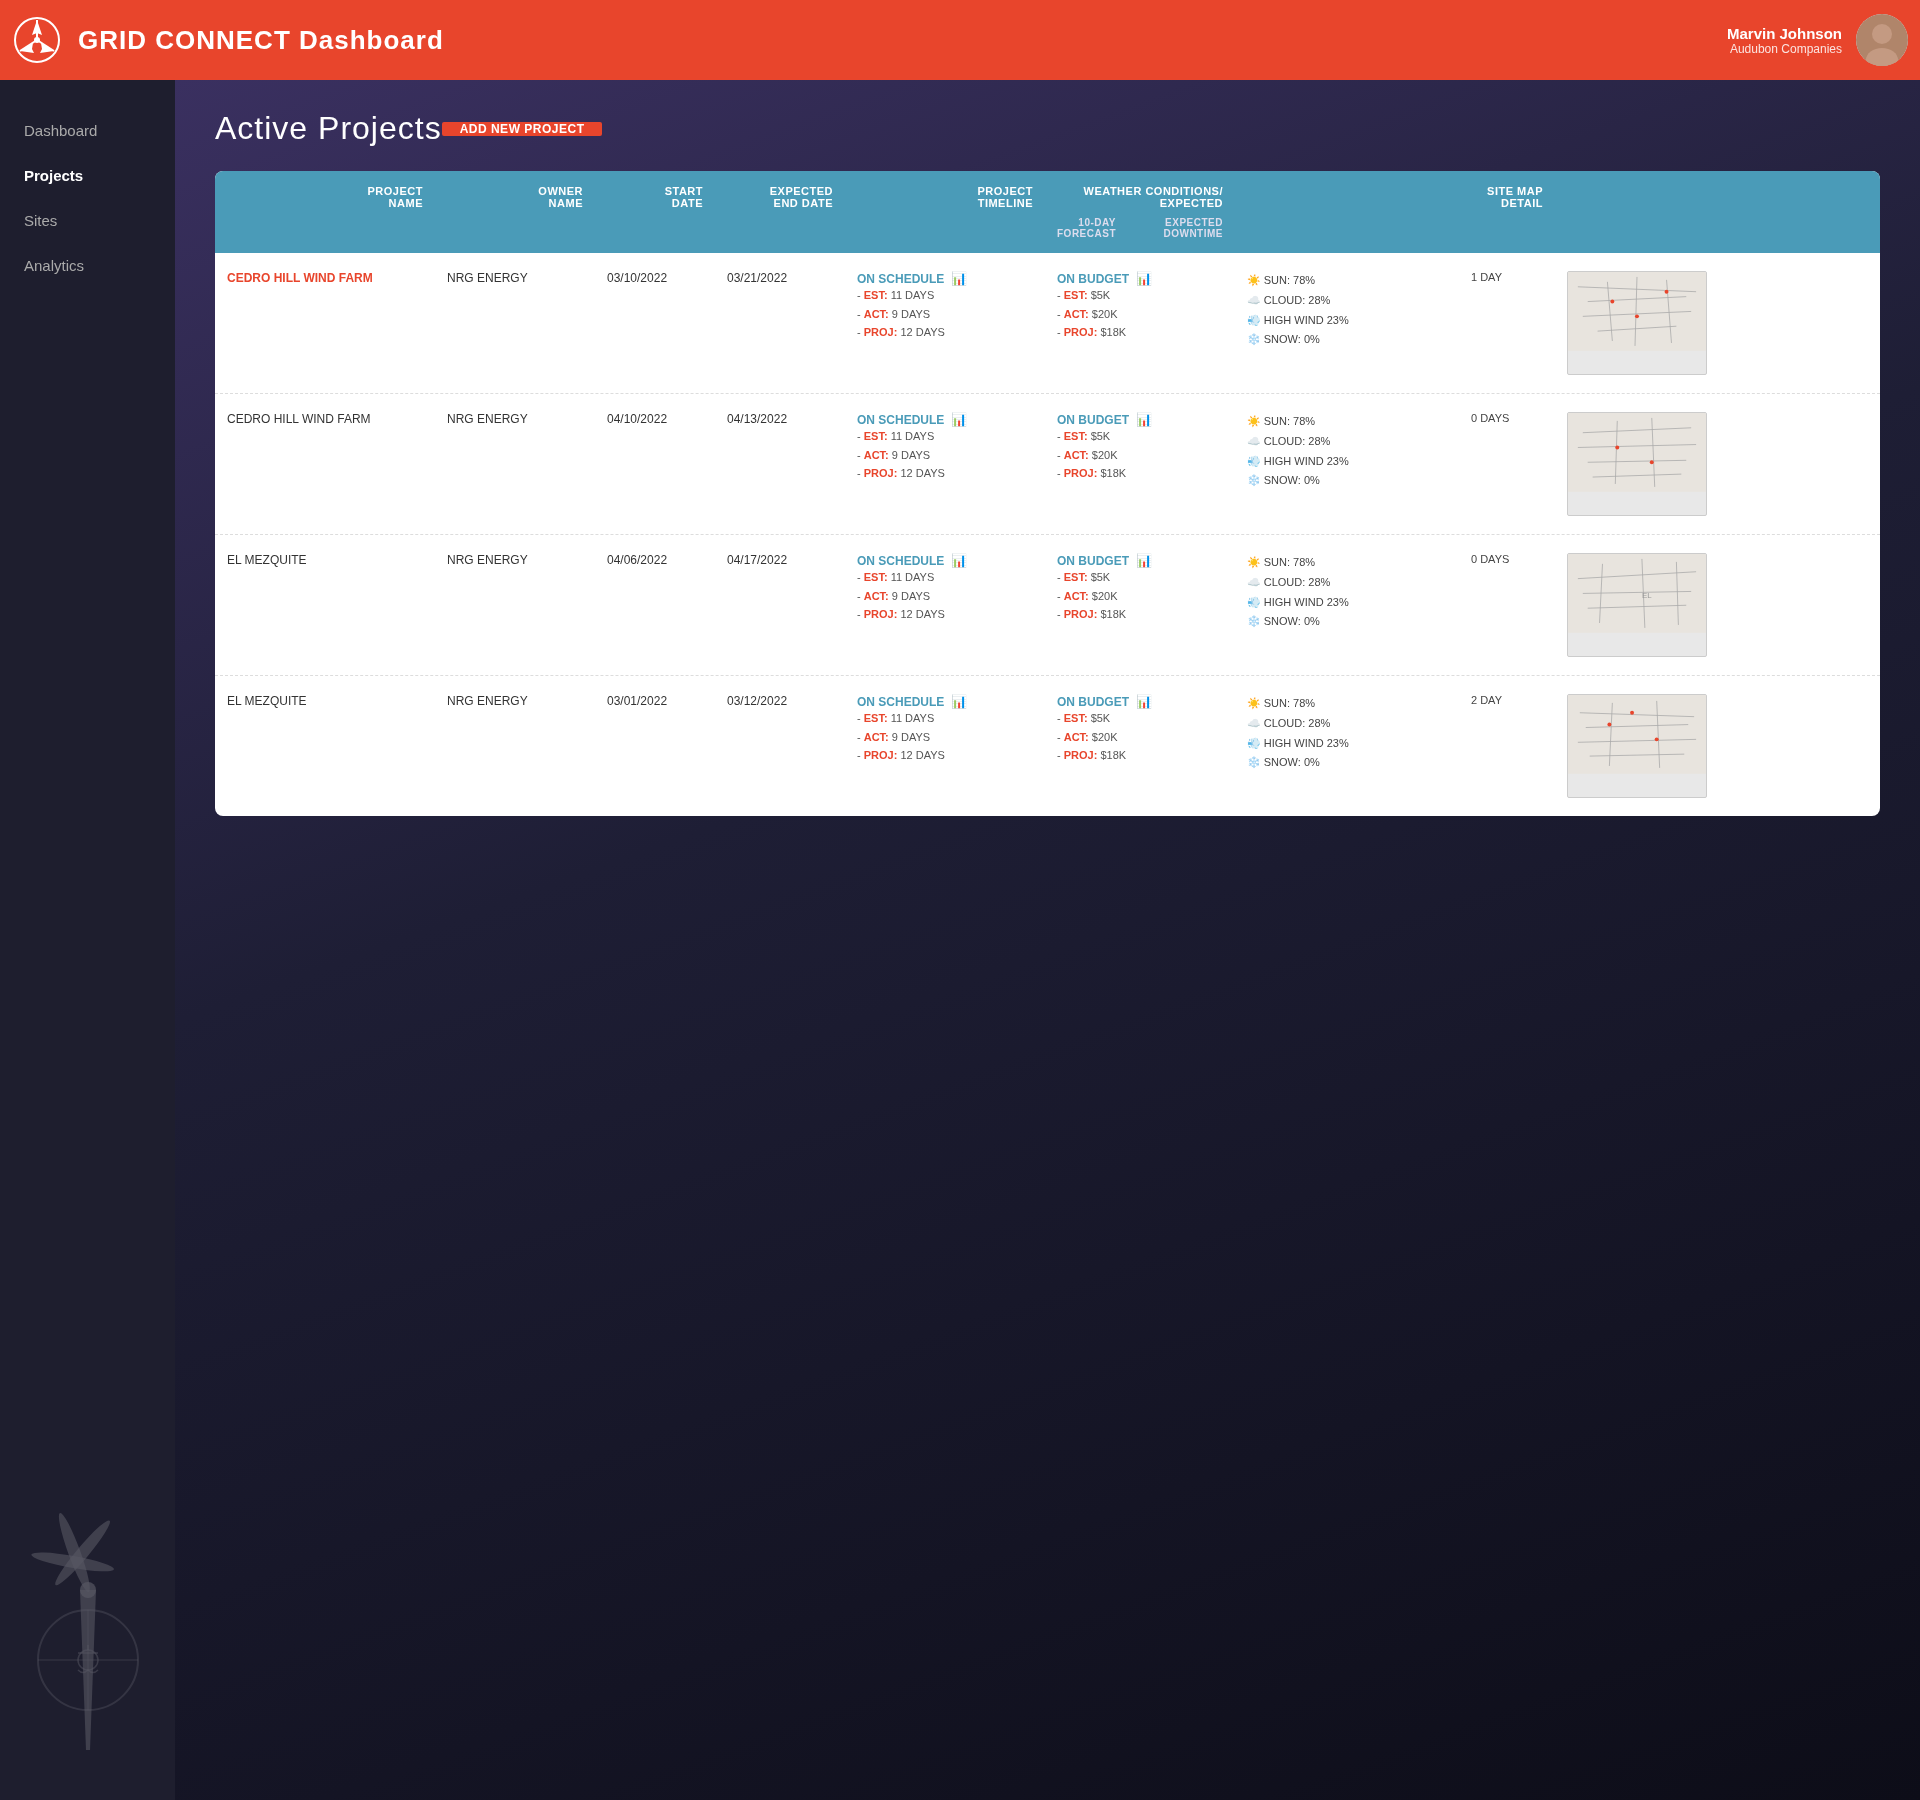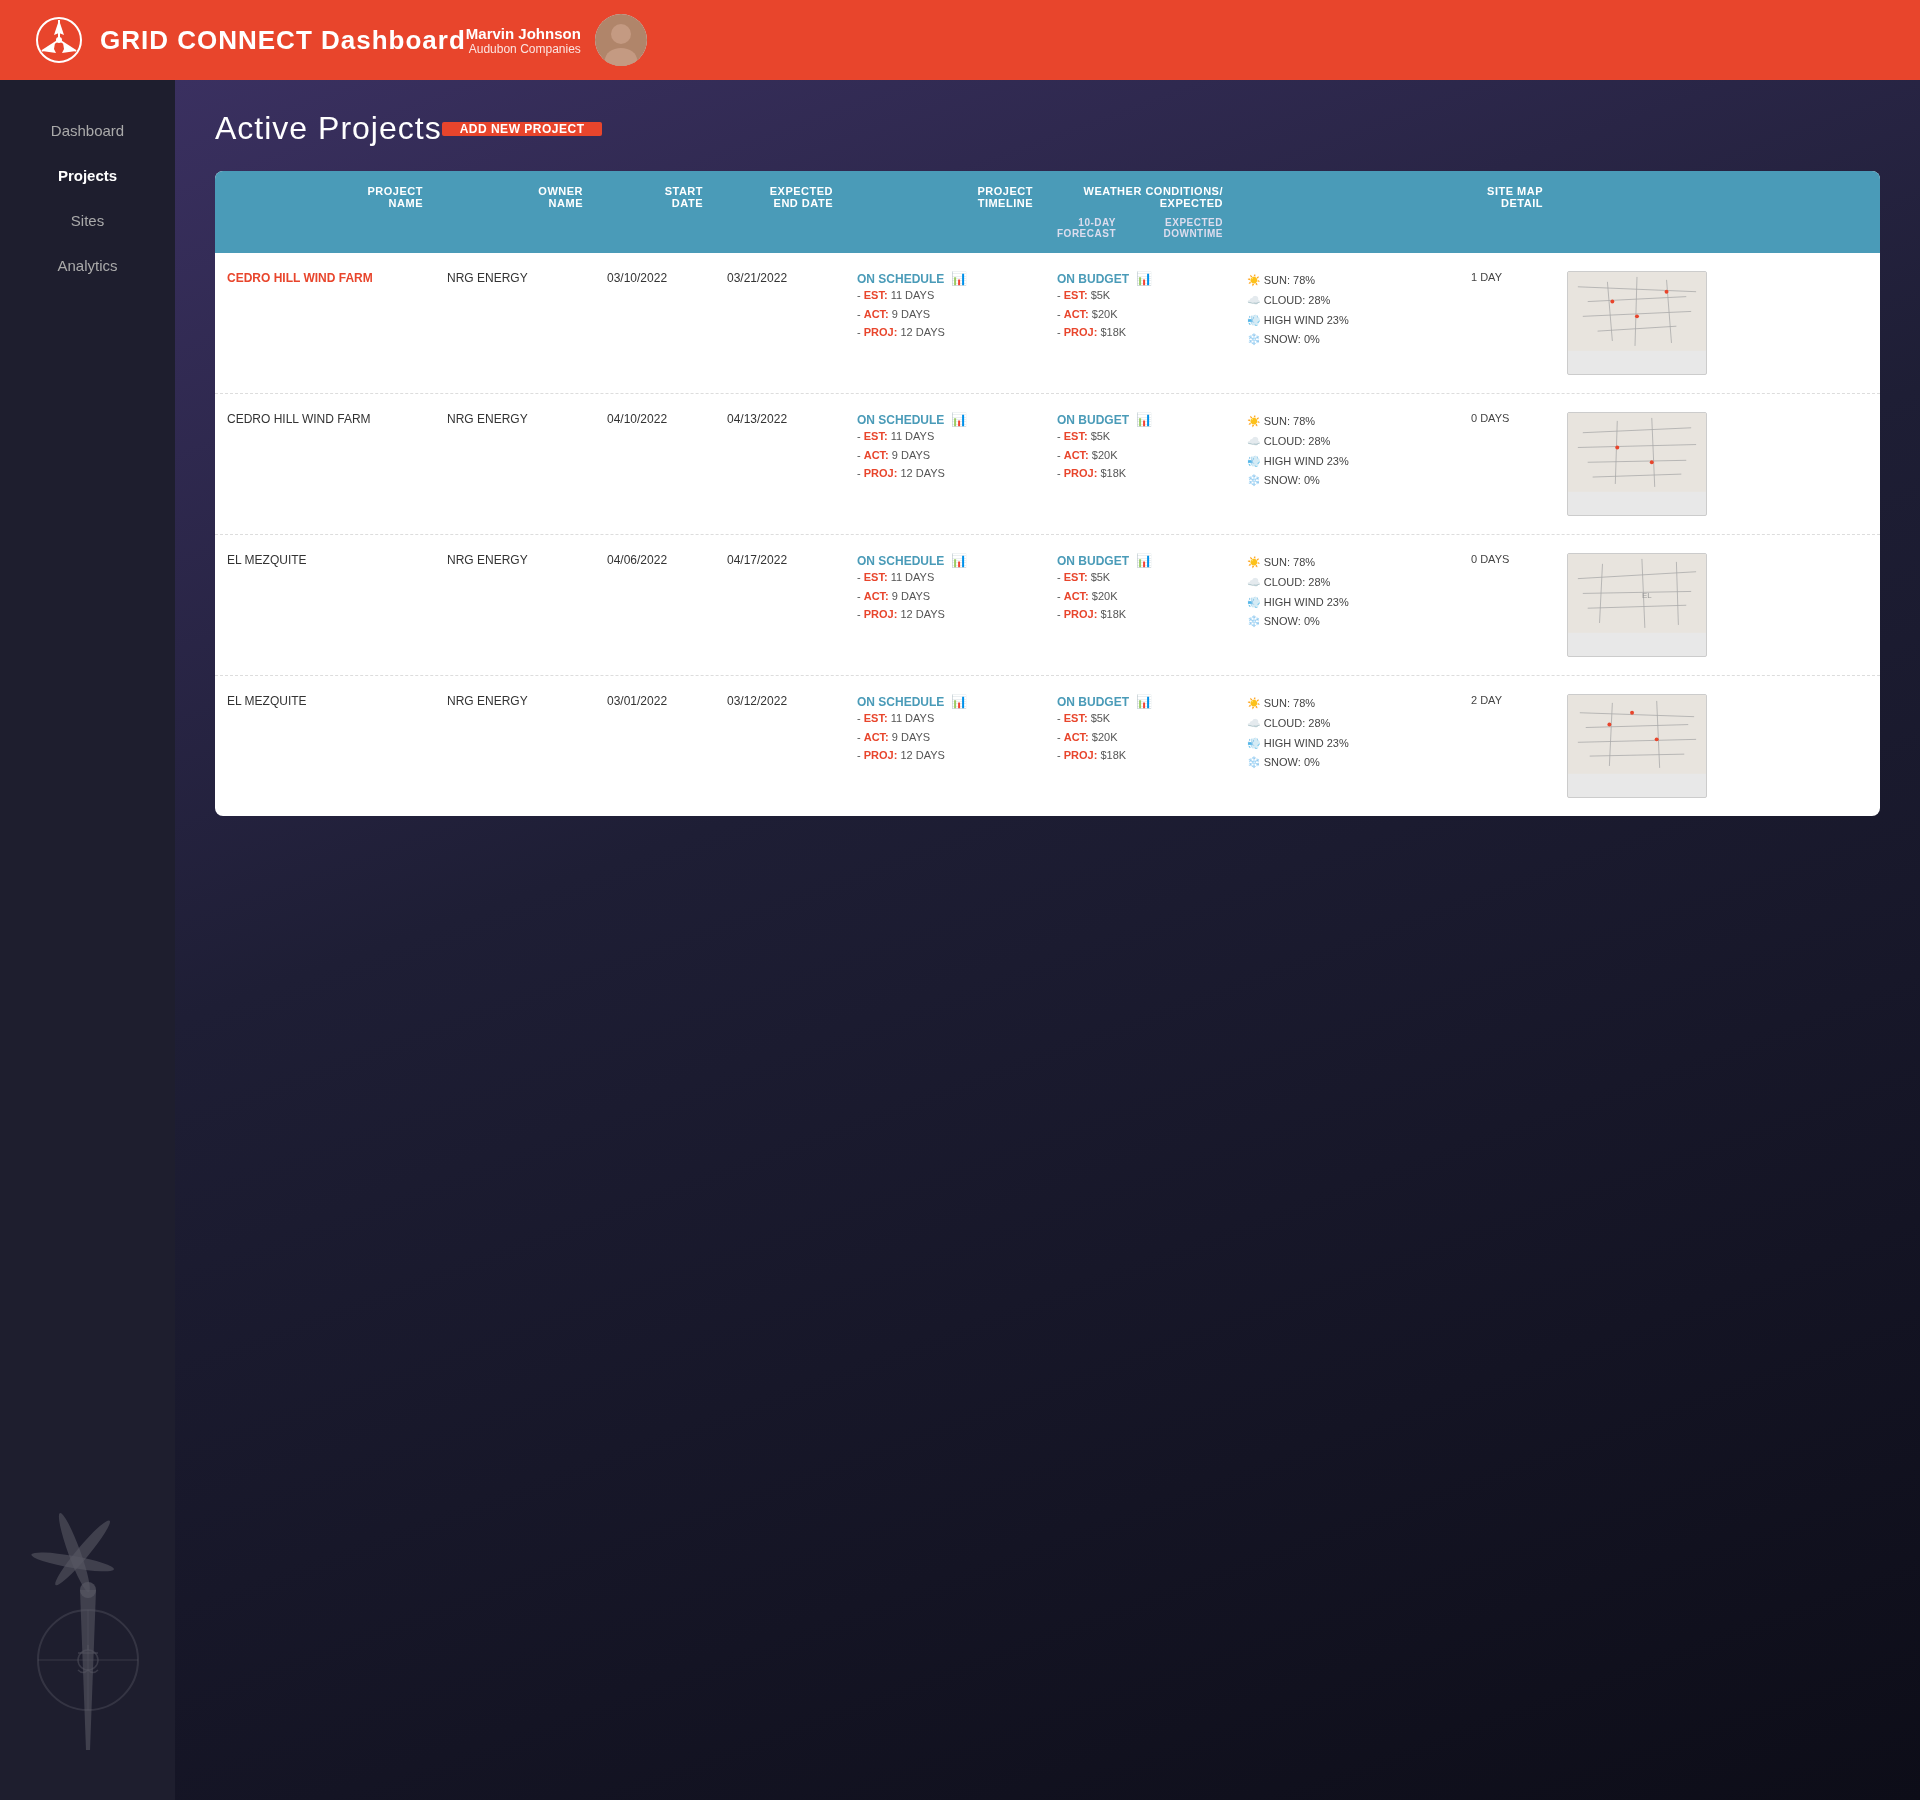--- a/index.html
+++ b/index.html
@@ -10,21 +10,22 @@
       min-height: 1800px;
       overflow-x: hidden;
     }
 
     
     .header {
       background: #e8452c;
       height: 80px;
       display: flex;
       align-items: center;
-      padding: 0 34px;
+      justify-content: space-between;
+      padding: 0 12px;
     }
     .header-left {
       display: flex;
       align-items: center;
       gap: 16px;
     }
     .logo-icon {
       width: 50px;
       height: 50px;
     }
@@ -82,21 +83,20 @@
     .sidebar-nav {
       display: flex;
       flex-direction: column;
       gap: 4px;
     }
     .sidebar-item {
       padding: 12px 24px;
       color: #aaa;
       font-size: 15px;
       cursor: pointer;
-      text-align: center;
     }
     .sidebar-item.active {
       color: white;
       font-weight: bold;
     }
     .sidebar-bg-image {
       position: absolute;
       bottom: 40px;
       left: 0;
       right: 0;

